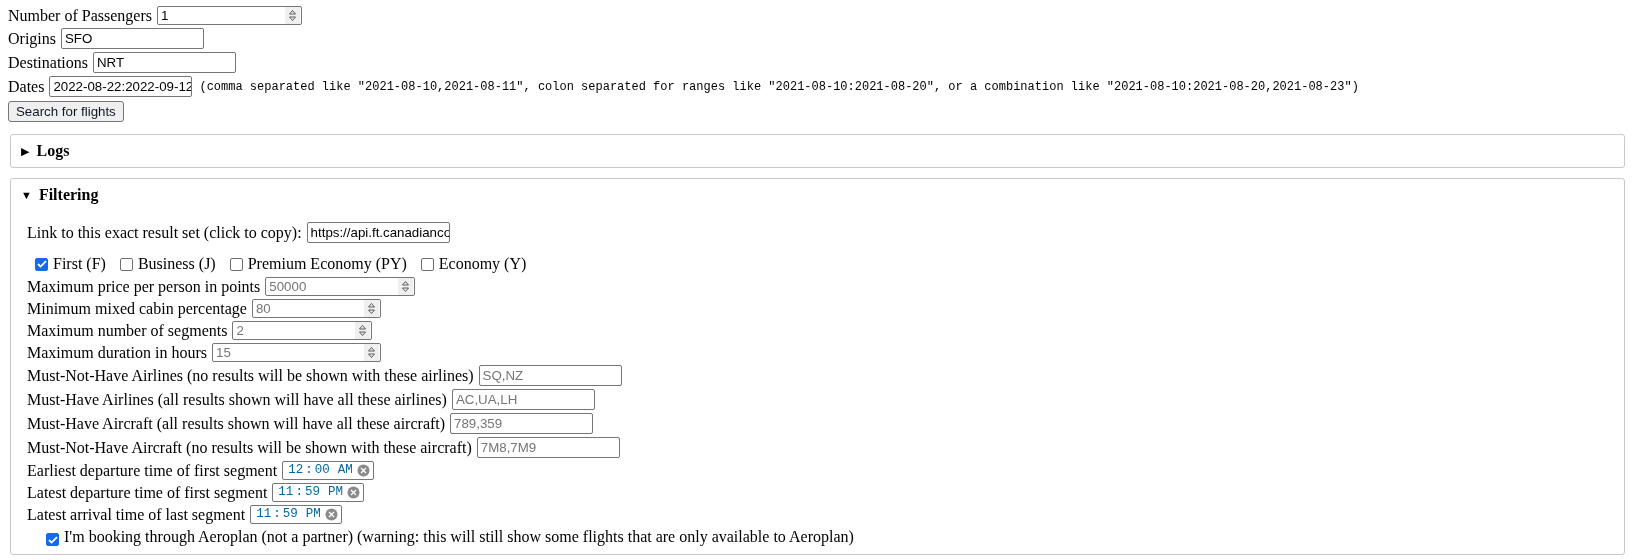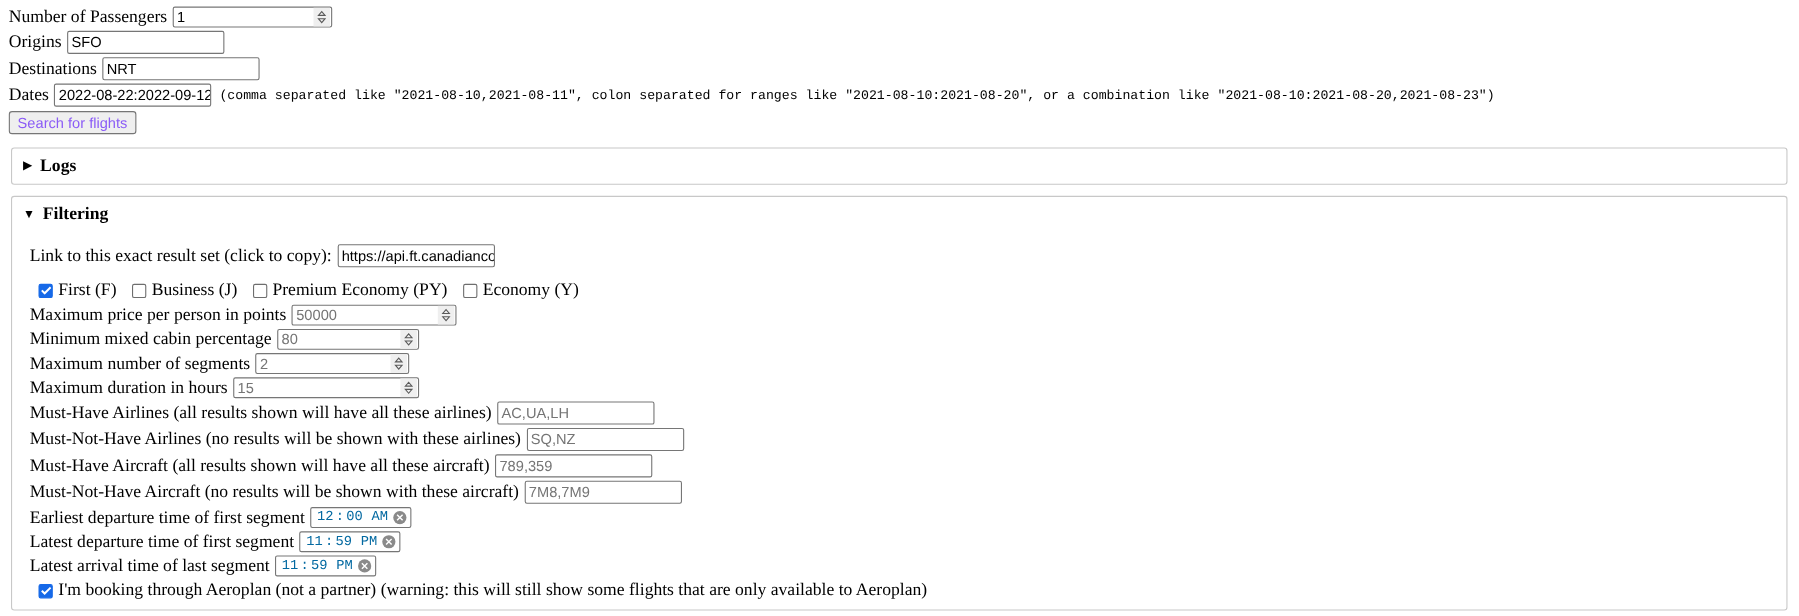--- a/index.html
+++ b/index.html
@@ -123,21 +123,21 @@
     height: 13px;
     display: inline-flex;
     align-items: center;
     justify-content: center;
   }
 
   
   .btn {
     font-family: "Liberation Sans", sans-serif;
     font-size: 13.3px;
-    color: #8b5cf6;
+    color: #0f172a;
     background: #efefef;
     border: 1px solid #767676;
     border-radius: 3px;
     padding: 2px 7px;
     line-height: 15px;
     cursor: default;
   }
 
   
   .cbrow { display: flex; align-items: center; white-space: nowrap; }
@@ -186,21 +186,21 @@
     line-height: 1;
   }
   .panel-body { padding: 4px 12px 8px 12px; }
 
   #logs-panel { margin-top: 12px; }
   #filter-panel .panel-head { padding-bottom: 4px; }
 
   .linkrow { margin: 10px 0 12px 4px; }
   .fieldrow { margin-left: 4px; }
   .cbgroup { margin: 0 0 4px 12px; }
-  .aeroplan-row { margin-top: 4px; margin-left: 12px; }
+  .aeroplan-row { margin-top: 4px; margin-left: 23px; align-items: flex-end; }
 </style>
 </head>
 <body>
 
 <div class="page">
 
   <div>
 
     <div class="row">
       <span class="label">Number of Passengers</span>
@@ -326,27 +326,27 @@
           <span class="spin">
             <svg width="9" height="13" viewBox="0 0 9 13">
                 <path d="M4.5 1.5 L7.5 5 L1.5 5 Z" fill="none" stroke="#5a5a5a" stroke-width="1"></path>
                 <path d="M4.5 11.5 L7.5 8 L1.5 8 Z" fill="none" stroke="#5a5a5a" stroke-width="1"></path>
               </svg>
           </span>
         </span>
       </div>
 
       <div class="row fieldrow">
+        <span class="label">Must-Not-Have Airlines (no results will be shown with these airlines)</span>
+        <span class="tinput ph w-airline">SQ,NZ</span>
+      </div>
+
+      <div class="row fieldrow">
         <span class="label">Must-Have Airlines (all results shown will have all these airlines)</span>
         <span class="tinput ph w-airline">AC,UA,LH</span>
-      </div>
-
-      <div class="row fieldrow">
-        <span class="label">Must-Not-Have Airlines (no results will be shown with these airlines)</span>
-        <span class="tinput ph w-airline">SQ,NZ</span>
       </div>
 
       <div class="row fieldrow">
         <span class="label">Must-Have Aircraft (all results shown will have all these aircraft)</span>
         <span class="tinput ph w-airline">789,359</span>
       </div>
 
       <div class="row fieldrow">
         <span class="label">Must-Not-Have Aircraft (no results will be shown with these aircraft)</span>
         <span class="tinput ph w-airline">7M8,7M9</span>

